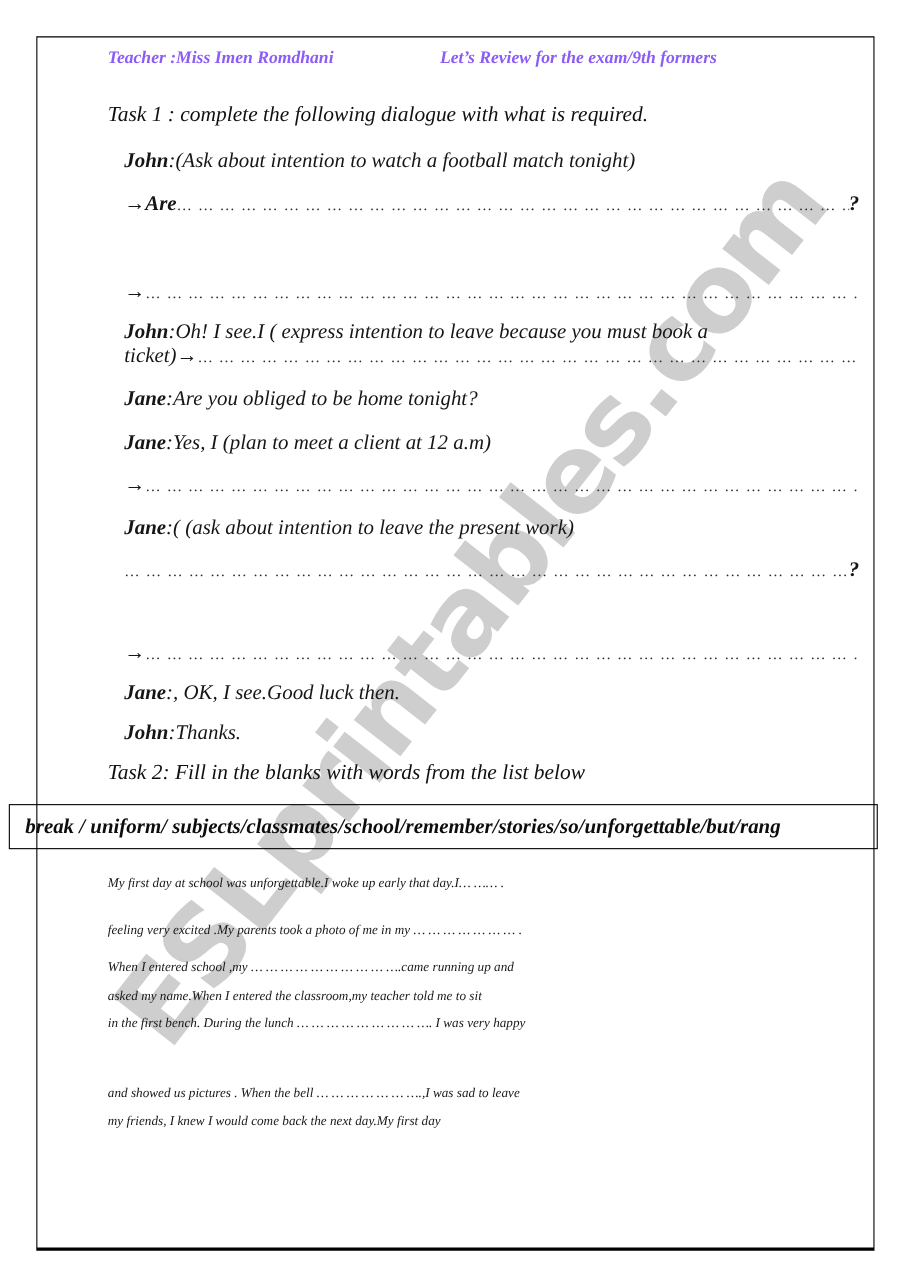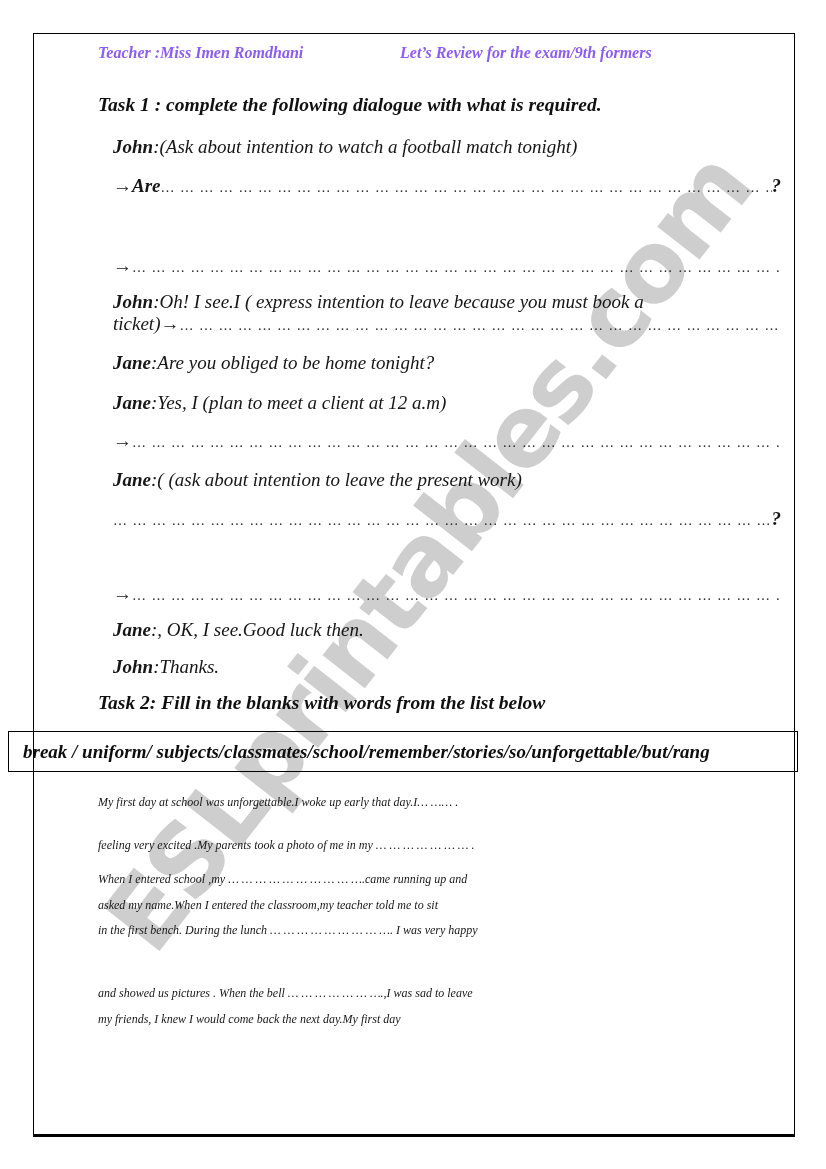--- a/index.html
+++ b/index.html
@@ -17,21 +17,21 @@
     position:absolute;left:33px;top:33px;width:760px;height:1100px;
     border:1.5px solid #000;border-bottom:3px solid #000;z-index:1;
   }
   .hdr-teacher,.hdr-title{
     position:absolute;top:44px;z-index:2;
     color:#8b5cf6;font-weight:bold;font-style:italic;font-size:16px;white-space:nowrap;
   }
   .hdr-teacher{left:98px;}
   .hdr-title{left:400px;}
   .task-heading{
-    position:absolute;left:98px;z-index:2;font-weight:bold;font-style:italic;
+    position:absolute;left:98px;z-index:2;font-weight:normal;font-style:italic;
     font-size:19.5px;white-space:nowrap;color:#101010;
   }
   .row{
     position:absolute;left:98px;width:668px;z-index:2;
     font-size:19px;font-style:italic;white-space:nowrap;color:#161616;margin-left:15px;
   }
   .row .spk{font-weight:bold;}
   .dotline{display:flex;align-items:baseline;}
   .dotline .lead{flex:0 0 auto;}
   .dots{

